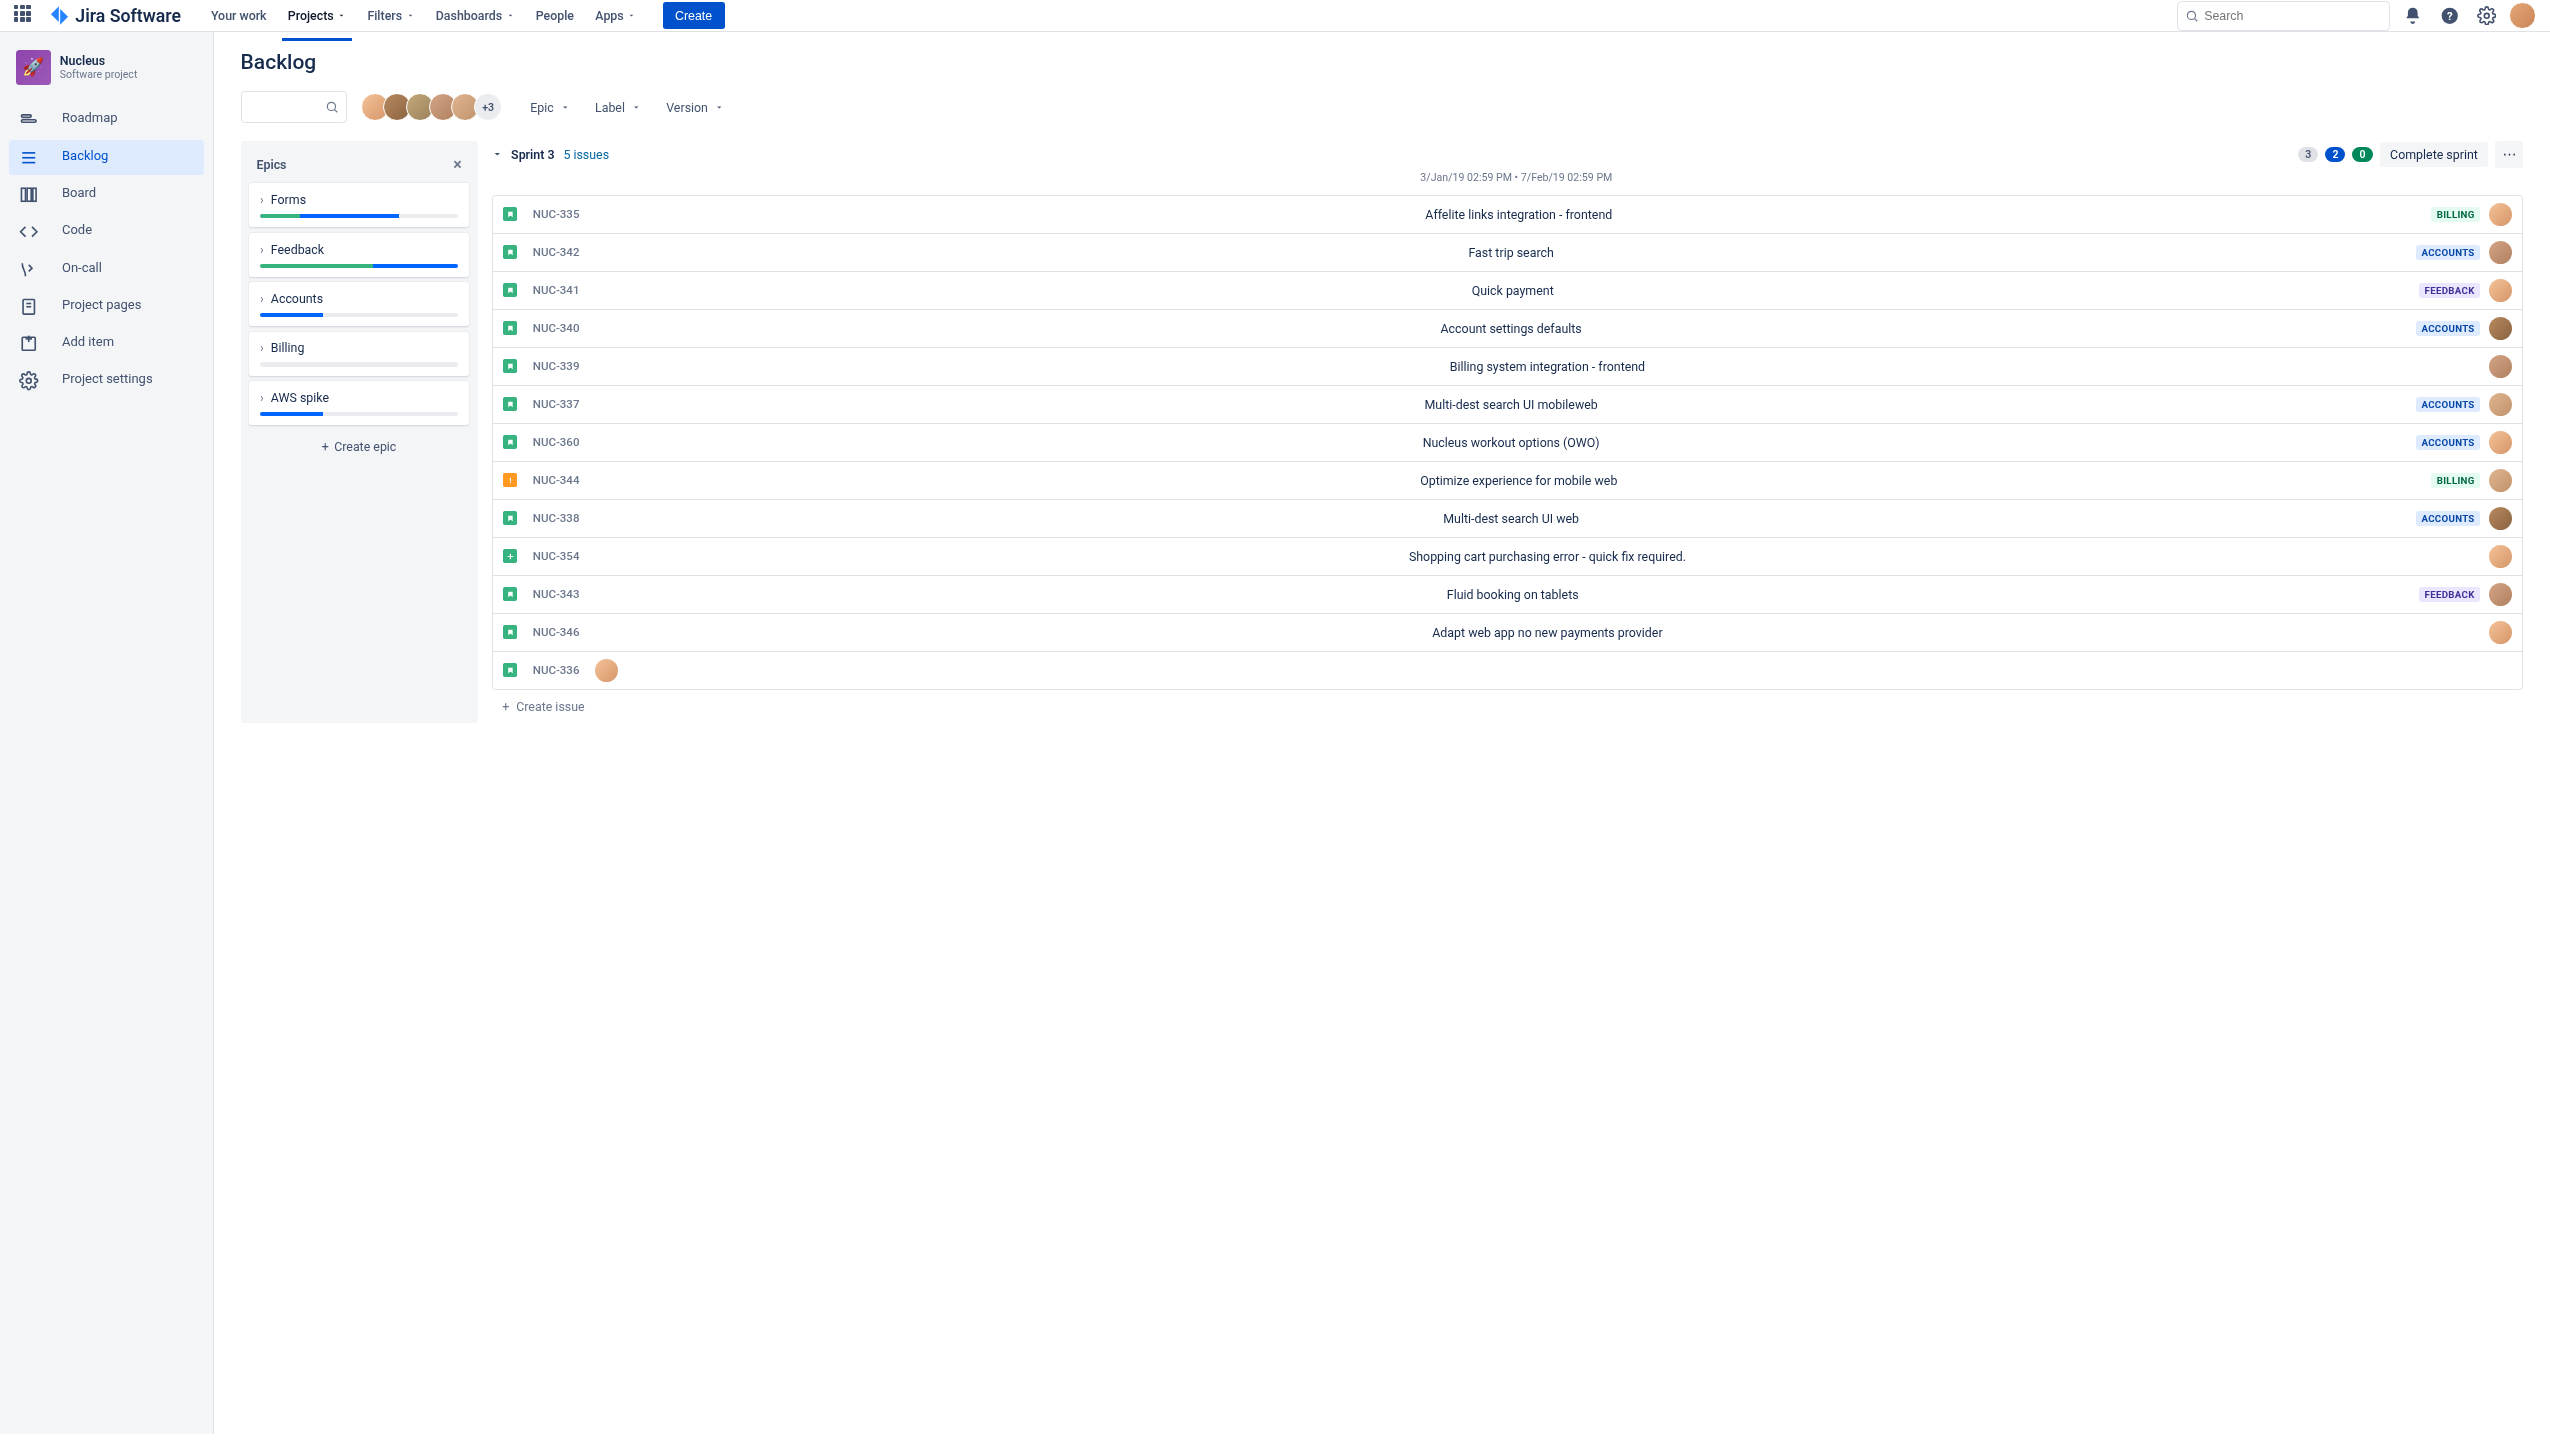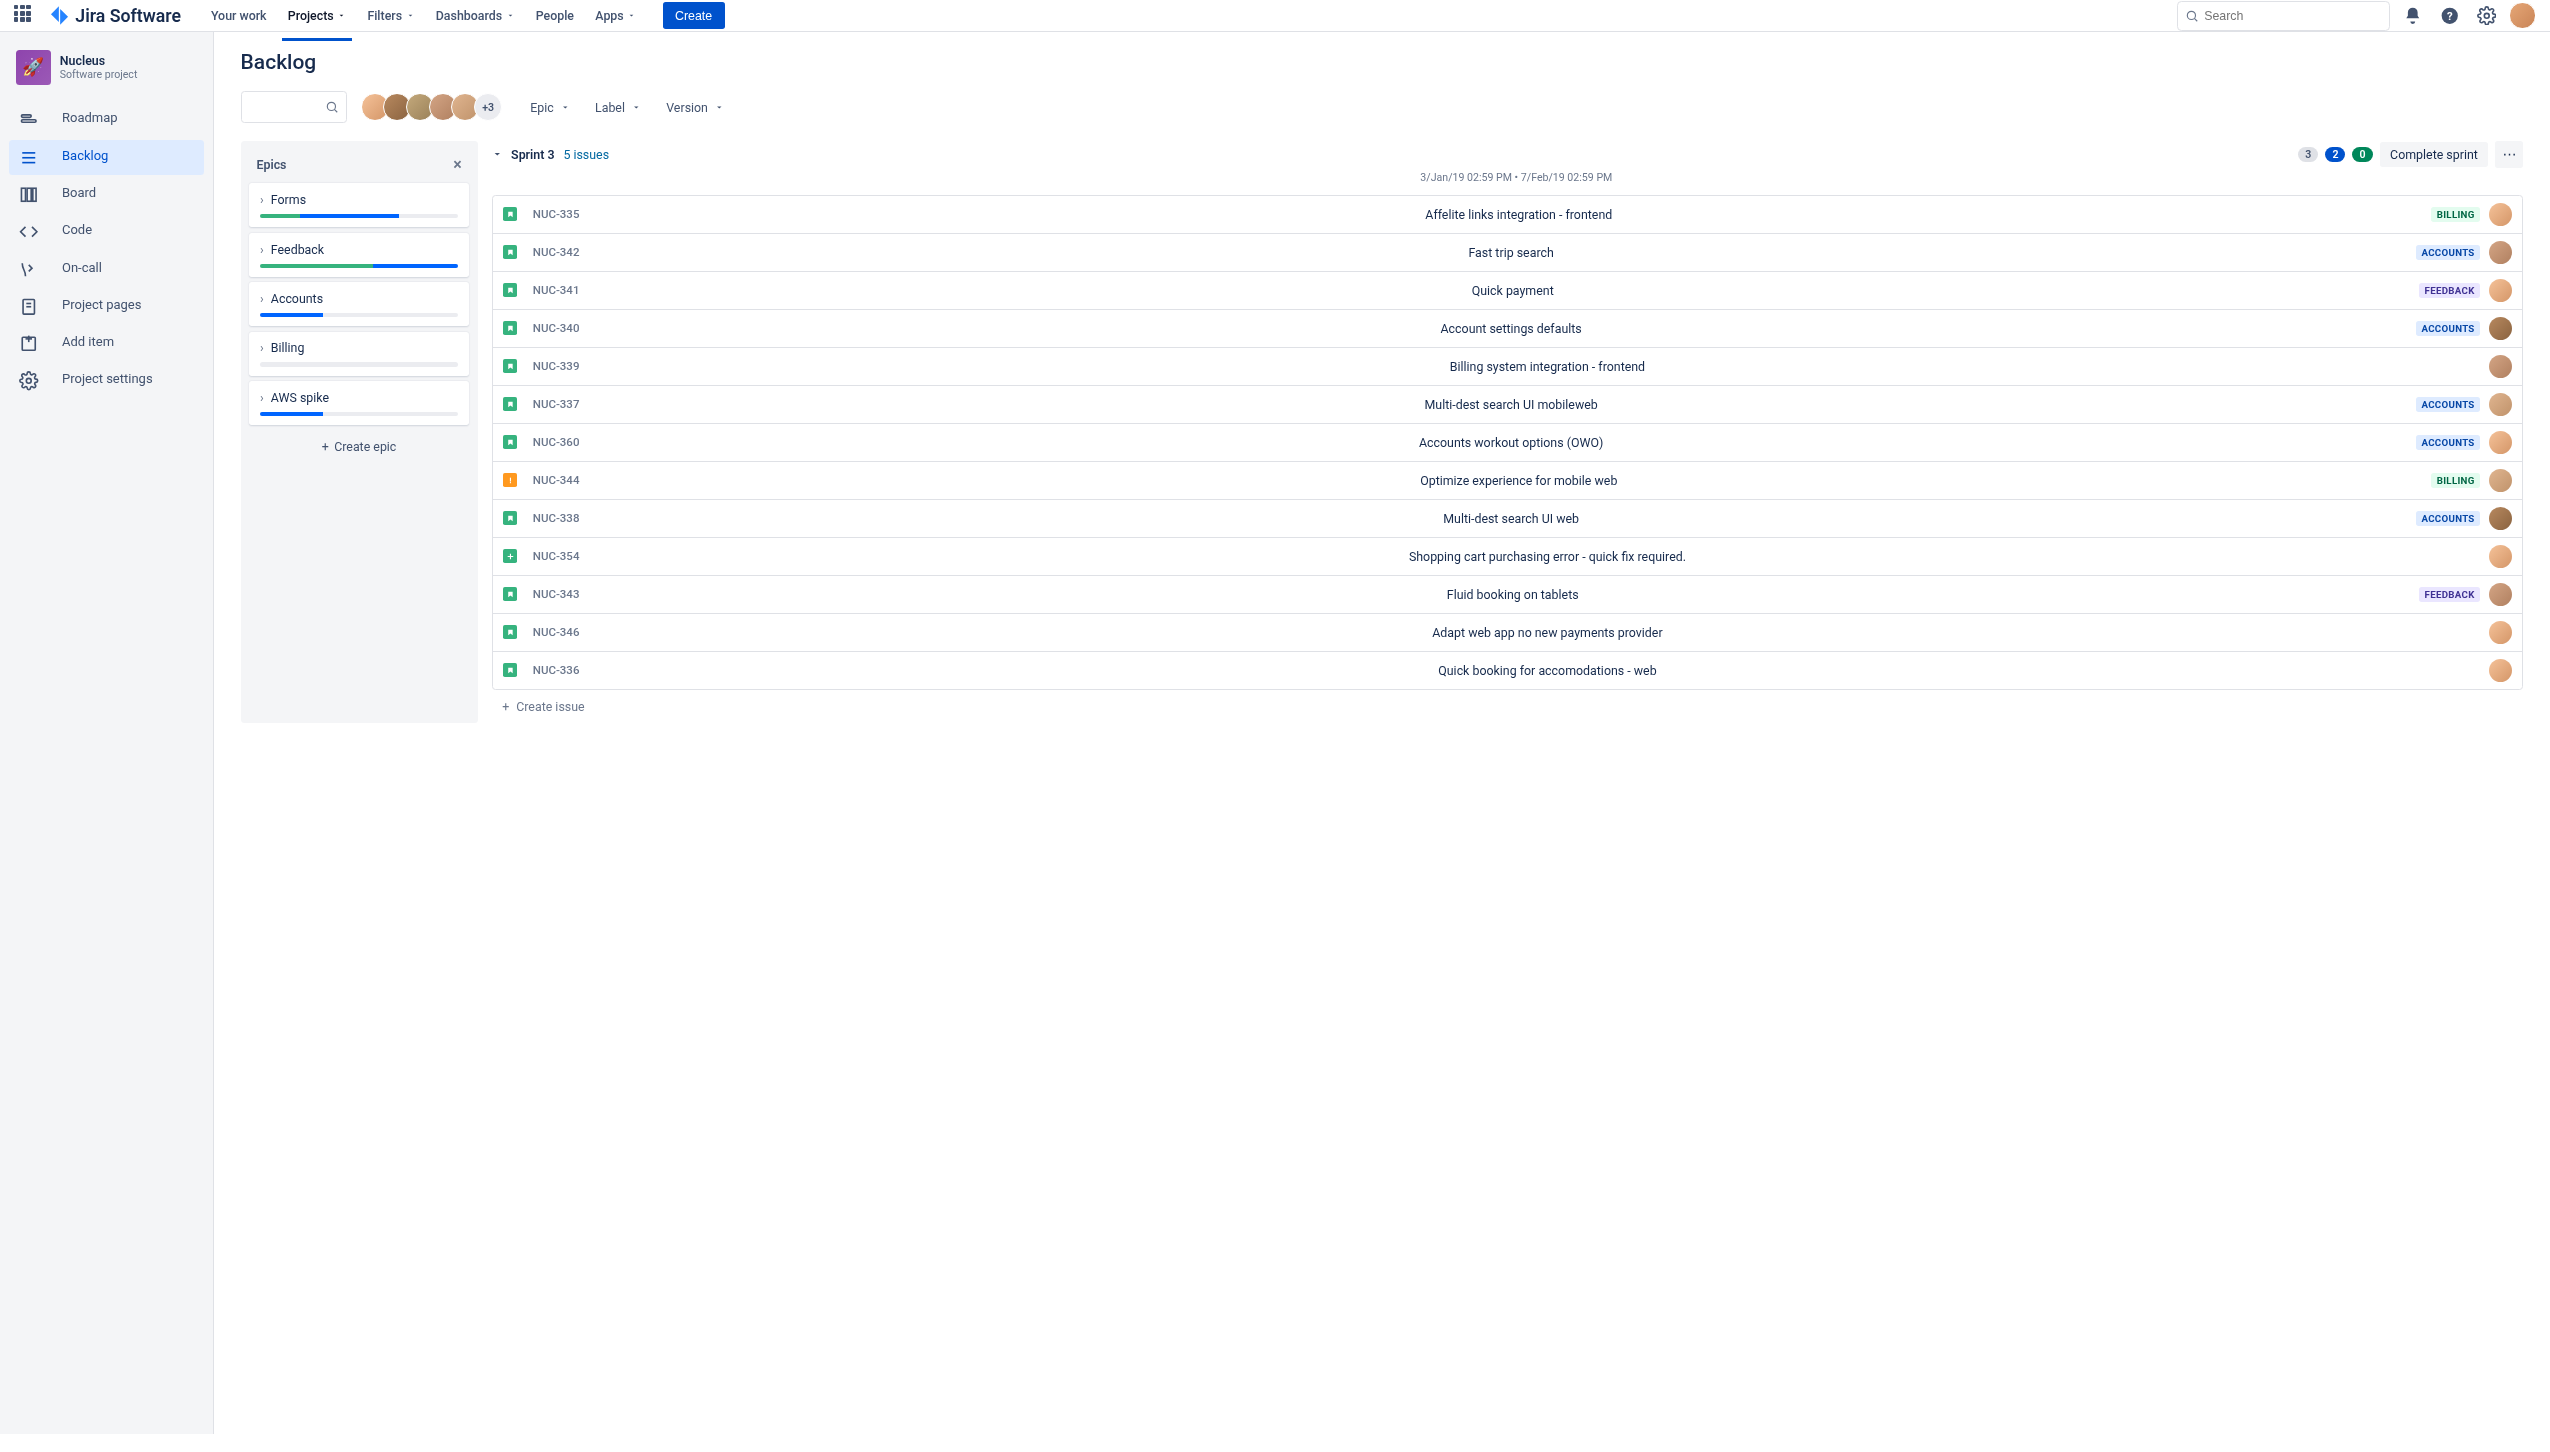--- a/index.html
+++ b/index.html
@@ -457,21 +457,21 @@
   <span class="epic-tag tag-accounts">ACCOUNTS</span>
   <span class="row-avatar av5"></span>
             </div>
             <div class="issue-row">
               <span class="issue-icon story">
                 <svg viewBox="0 0 16 16" fill="#fff">
                   <path d="M4 3h8v10l-4-3-4 3z"></path>
                 </svg>
               </span>
   <span class="issue-key">NUC-360</span>
-  <span class="issue-summary">Accounts workout options (OWO)</span>
+  <span class="issue-summary">Nucleus workout options (OWO)</span>
   <span class="epic-tag tag-accounts">ACCOUNTS</span>
   <span class="row-avatar av1"></span>
             </div>
             <div class="issue-row">
               <span class="issue-icon med">
                 <svg viewBox="0 0 16 16" fill="#fff">
                   <rect x="7" y="3" width="2" height="7"></rect>
                   <rect x="7" y="11" width="2" height="2"></rect>
                 </svg>
               </span>
@@ -524,21 +524,20 @@
 
   <span class="row-avatar av1"></span>
             </div>
             <div class="issue-row">
               <span class="issue-icon story">
                 <svg viewBox="0 0 16 16" fill="#fff">
                   <path d="M4 3h8v10l-4-3-4 3z"></path>
                 </svg>
               </span>
   <span class="issue-key">NUC-336</span>
-  <span class="issue-summary">Quick booking for accomodations - web</span>
 
   <span class="row-avatar av1"></span>
             </div>
           </div>
         <div class="create-issue">
           <span>+</span>
           <span>Create issue</span>
         </div>
       </div>
     </div>

